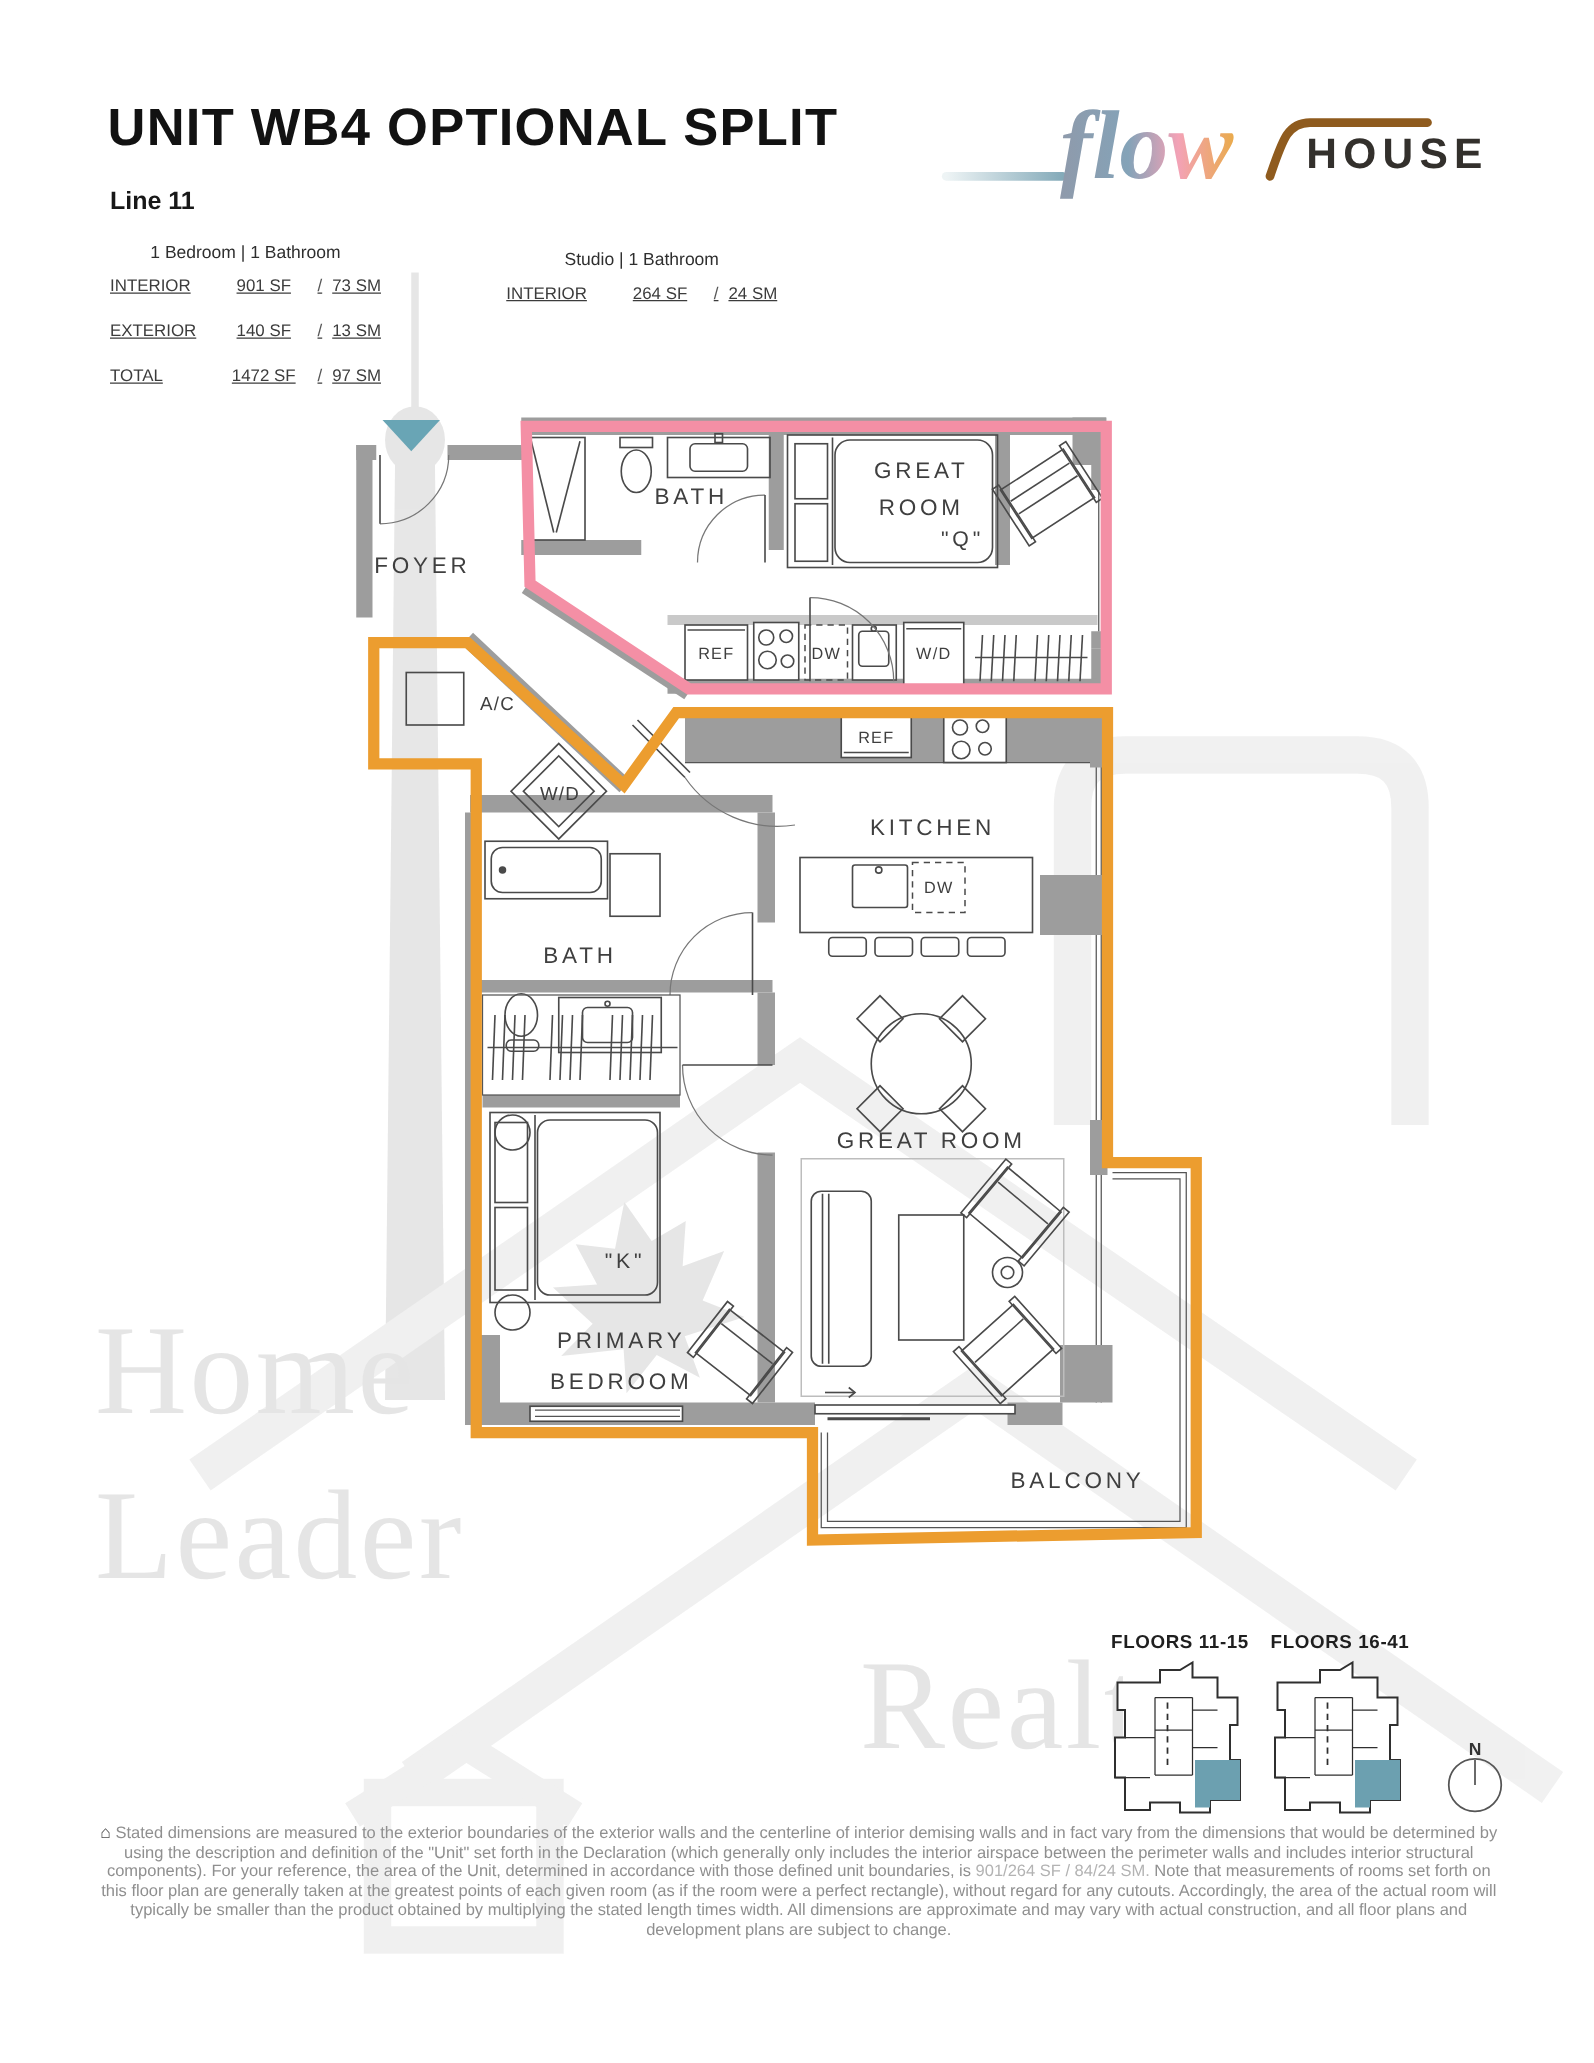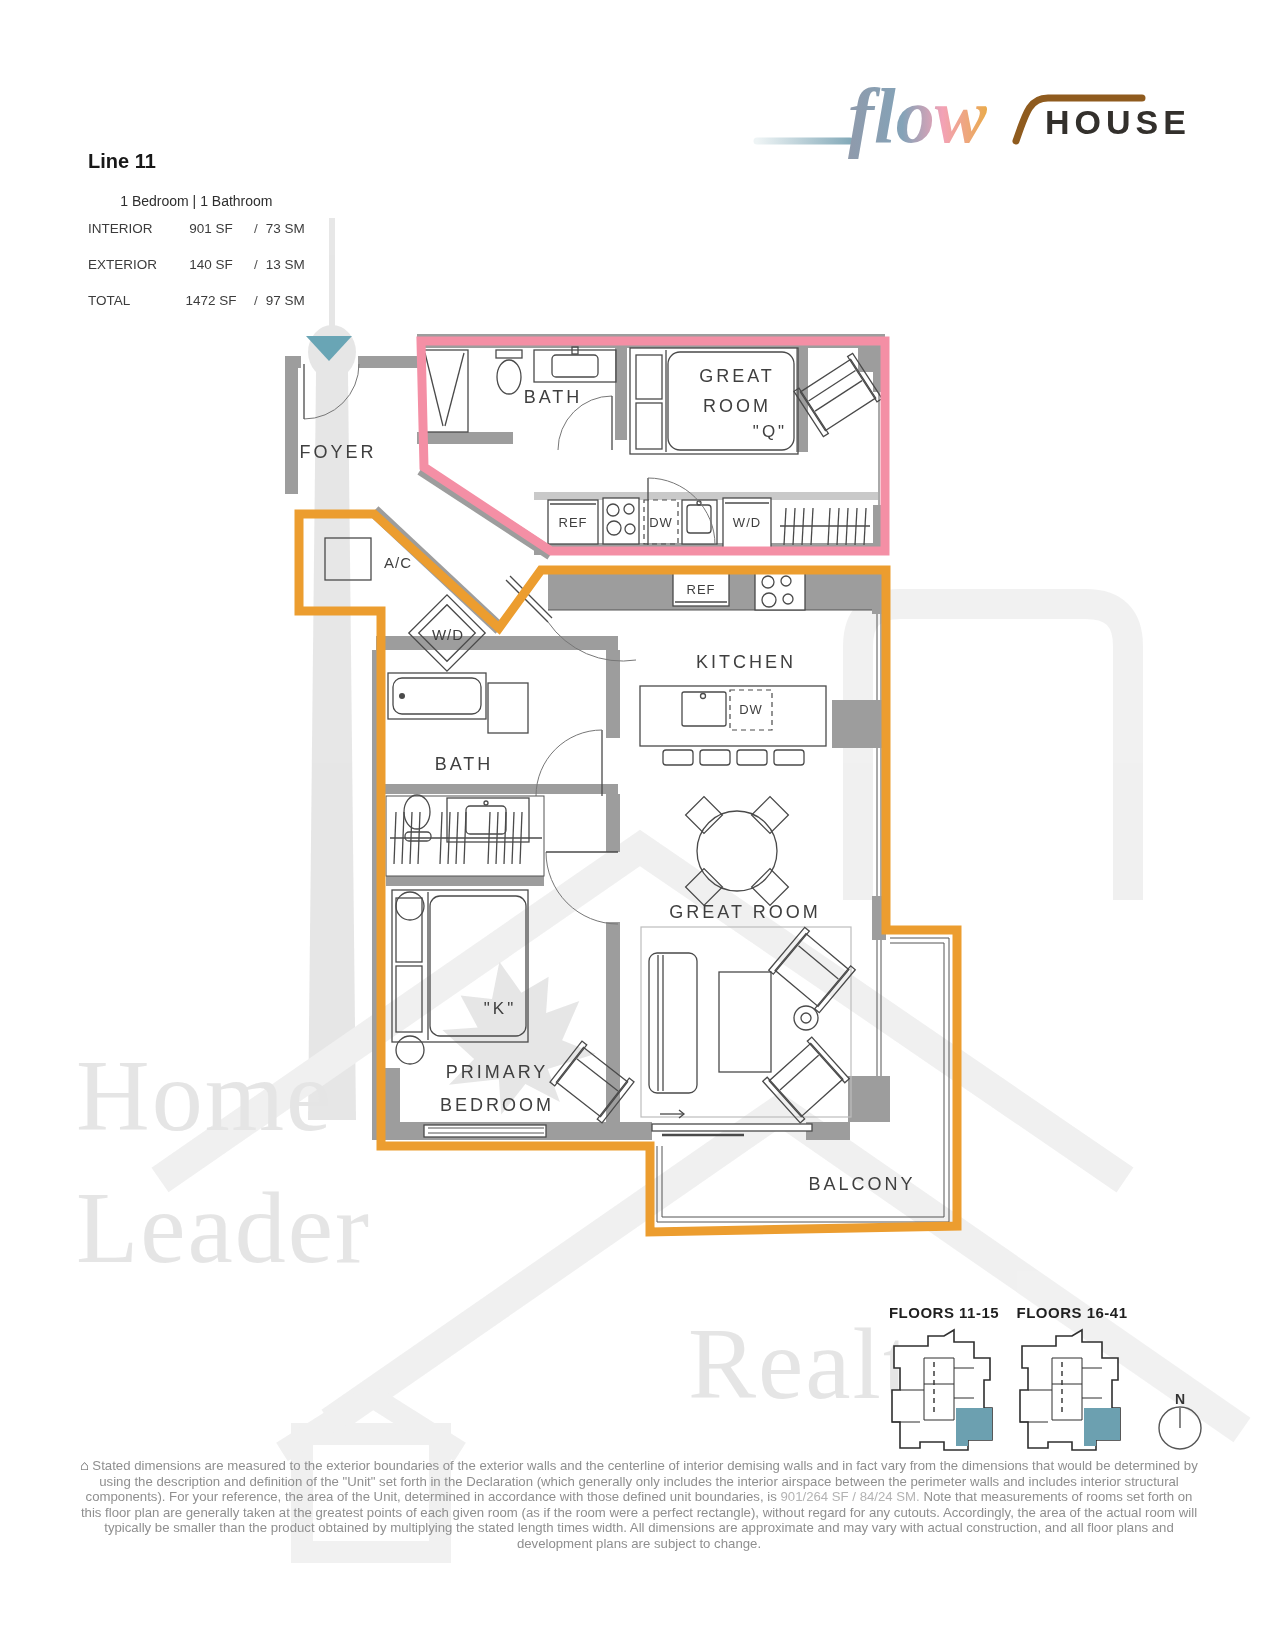--- a/index.html
+++ b/index.html
@@ -6,21 +6,21 @@
   .page{position:relative;width:1275px;height:1650px;background:#fff;overflow:hidden;
         font-family:"Liberation Sans",sans-serif;}
   svg{position:absolute;left:0;top:0;}
   
   .hdr-title{position:absolute;left:86px;top:78px;font-size:42px;font-weight:bold;
              letter-spacing:1px;color:#121212;}
   .hdr-line{position:absolute;left:88px;top:150px;font-size:20px;font-weight:bold;color:#181818;}
   .stats{position:absolute;font-size:13.5px;color:#3c3c3c;line-height:27px;}
   .stats .cfg{font-size:14px;color:#2e2e2e;text-align:center;}
   .stats table{border-collapse:collapse;font-size:13.5px;color:#3c3c3c;}
-  .stats td{padding:0 0 9px 0;vertical-align:top;}
+  .stats td{padding:0 0 9px 0;vertical-align:top;text-decoration:underline;}
   .stats td.lb{width:88px;}
   .stats td.v1{width:70px;text-align:center;padding-right:6px;}
   .stats .sl{color:#555;padding:0 8px 0 2px;}
   
   .disc{position:absolute;left:80px;top:1458px;width:1118px;font-size:13.2px;line-height:15.6px;
         color:#8f8f8f;text-align:center;}
   .disc .house{color:#4d4d4d;font-size:14px;}
   .disc .hl{color:#b3b3b3;}
   
   .wall{fill:#9d9d9d;}
@@ -377,20 +377,21 @@
   <text class="kplbl" x="944" y="1318">FLOORS 11-15</text>
   <text class="kplbl" x="1072" y="1318">FLOORS 16-41</text>
 
   <g>
     <circle cx="1180" cy="1428" r="21" fill="none" stroke="#555" stroke-width="1.4"></circle>
     <line x1="1180" y1="1408" x2="1180" y2="1428" stroke="#555" stroke-width="1.4"></line>
     <text class="ntx" x="1180" y="1404">N</text>
   </g>
 </svg>
 
+  <div class="hdr-title">UNIT WB4 OPTIONAL SPLIT</div>
   <div class="hdr-line">Line 11</div>
 
   <div class="stats" style="left:88px;top:188px;">
     <div class="cfg">1 Bedroom | 1 Bathroom</div>
     <table>
       <tbody>
           <tr>
         <td class="lb">INTERIOR</td>
         <td class="v1">901 SF</td>
         <td><span class="sl">/</span><span>73 SM</span></td>
@@ -402,19 +403,31 @@
       </tr>
       <tr>
         <td class="lb">TOTAL</td>
         <td class="v1">1472 SF</td>
         <td><span class="sl">/</span><span>97 SM</span></td>
       </tr>
     </tbody>
       </table>
   </div>
 
+  <div class="stats" style="left:405px;top:194px;">
+    <div class="cfg">Studio | 1 Bathroom</div>
+    <table>
+      <tbody>
+          <tr>
+        <td class="lb">INTERIOR</td>
+        <td class="v1">264 SF</td>
+        <td><span class="sl">/</span><span>24 SM</span></td>
+      </tr>
+    </tbody>
+      </table>
+  </div>
 
   <div class="disc">
     <span class="house">⌂</span>
     <span>Stated dimensions are measured to the exterior boundaries of the exterior walls and the centerline of interior demising walls and in fact vary from the dimensions that would be determined by using the description and definition of the "Unit" set forth in the Declaration (which generally only includes the interior airspace between the perimeter walls and includes interior structural components).  For your reference, the area of the Unit, determined in accordance with those defined unit boundaries, is </span><span class="hl">901/264 SF / 84/24 SM.</span><span> Note that measurements of rooms set forth on this floor plan are generally taken at the greatest points of each given room (as if the room were a perfect rectangle), without regard for any cutouts.  Accordingly, the area of the actual room will typically be smaller than the product obtained by multiplying the stated length times width.  All dimensions are approximate and may vary with actual construction, and all floor plans and development plans are subject to change.</span>
   </div>
 
 </div>
 
 </body></html>

